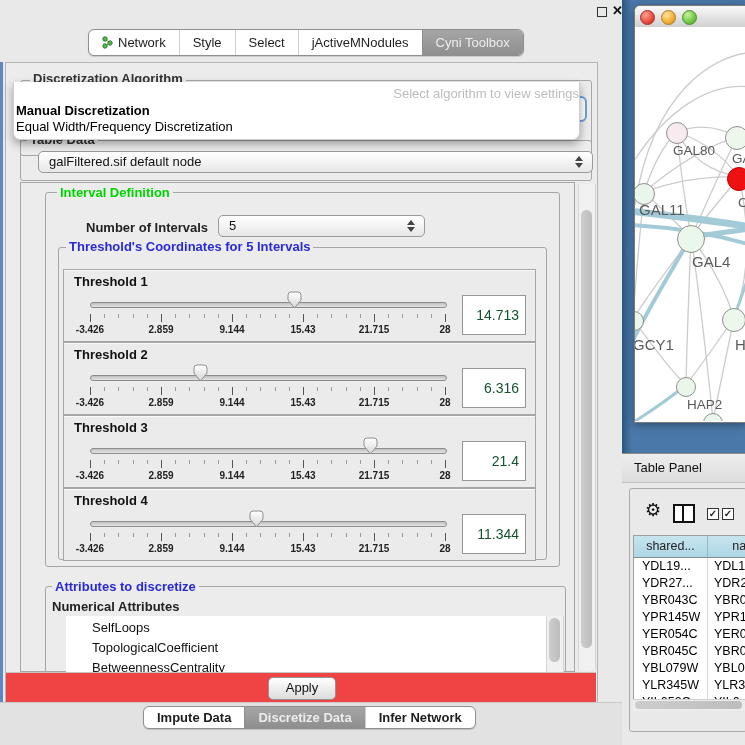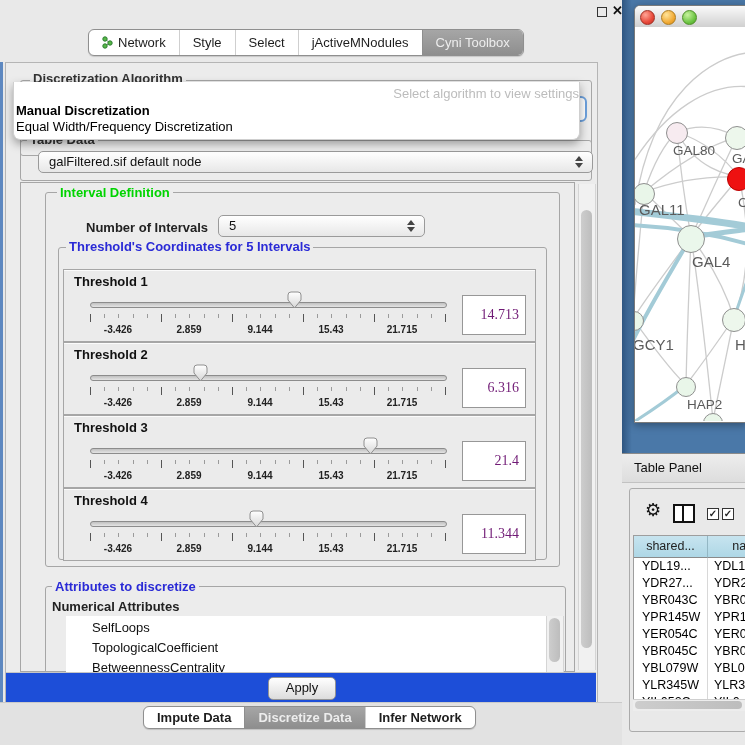--- a/index.html
+++ b/index.html
@@ -45,28 +45,28 @@
   .sb-track{background:#f1f1f1;border-left:1px solid #d5d5d5;border-right:1px solid #d5d5d5;}
   .sb-thumb{position:absolute;background:linear-gradient(90deg,#cdcdcd,#bdbdbd);border-radius:6px;}
   
   .thr-panel{position:absolute;left:63px;width:471px;height:71px;background:#ebebeb;border:1px solid #a6a6a6;
              box-shadow:inset 0 1px 0 rgba(255,255,255,.8);}
   .thr-title{position:absolute;left:10px;top:4px;font-weight:bold;font-size:13px;color:#111;}
   .track{position:absolute;left:26px;top:32px;width:355px;height:4px;background:linear-gradient(#c0c0c0,#e4e4e4);
          border:1px solid #8c8c8c;border-radius:3px;}
   .thumb{position:absolute;top:21px;width:15px;height:18px;}
   .tick{position:absolute;width:1px;background:#8a8a8a;}
-  .ticklabel{position:absolute;width:50px;text-align:center;font-size:10px;font-weight:bold;color:#222;top:54px;padding-left:28px;}
+  .ticklabel{position:absolute;width:50px;text-align:center;font-size:10px;font-weight:bold;color:#222;top:54px;}
   .valuebox{position:absolute;left:398px;top:25px;width:56px;height:38px;background:#fff;border:1px solid #979797;
-            font-size:14px;text-align:right;line-height:38px;padding-right:6px;color:#701a75;font-family:Liberation Serif, serif;}
+            font-size:14px;text-align:right;line-height:38px;padding-right:6px;color:#14532d;}
   
   #attr-list{left:66px;top:616px;width:480px;height:56px;background:#fff;overflow:hidden;}
   .listitem{position:absolute;left:26px;font-size:13px;color:#111;white-space:nowrap;}
   
-  #apply-bar{left:6px;top:672px;width:590px;height:29px;background:#1d4ed8;border-top:1px solid #c6c6c6;}
+  #apply-bar{left:6px;top:672px;width:590px;height:29px;background:#ef4444;border-top:1px solid #c6c6c6;}
   #apply-btn{position:absolute;left:262px;top:4px;width:66px;height:21px;border:1px solid #949494;border-radius:5px;
              background:linear-gradient(#ffffff,#dcdcdc);text-align:center;line-height:20px;font-size:13px;color:#111;}
   #bottom-band{left:0;top:702px;width:622px;height:43px;background:#e2e2e2;border-top:1px solid #cacaca;}
   
   #blue-bg{left:622px;top:0;width:123px;height:453px;background:linear-gradient(90deg,#2e5580,#4a78a8 8%,#4a78a8);}
   #net-window{left:634px;top:5px;width:111px;height:416px;background:#fff;border:1px solid #7a7a7a;
               border-radius:6px 0 0 0;box-shadow:0 2px 8px rgba(0,0,0,.35);}
   #net-titlebar{position:absolute;left:0;top:0;right:0;height:21px;background:linear-gradient(#fafafa,#d0d0d0);
                 border-bottom:1px solid #9f9f9f;border-radius:5px 0 0 0;}
   .light{position:absolute;top:4px;width:13px;height:13px;border-radius:50%;}

